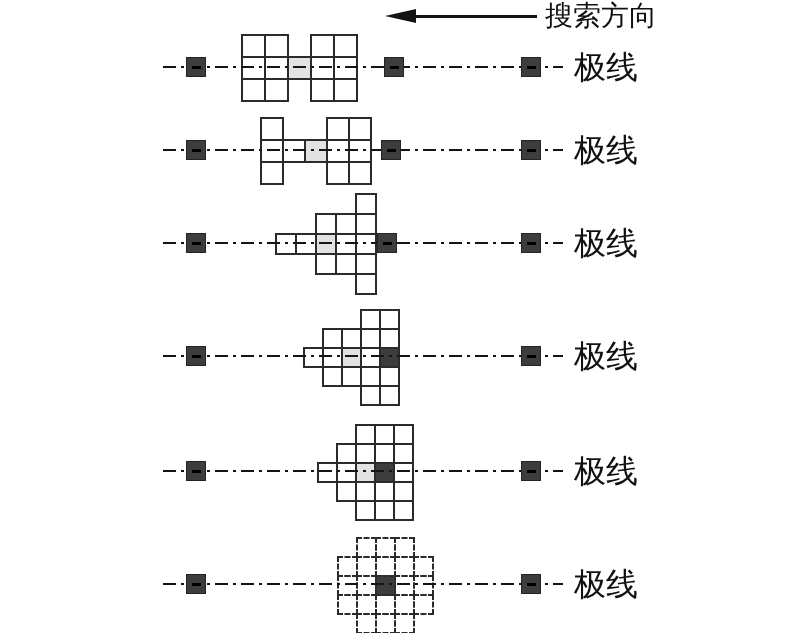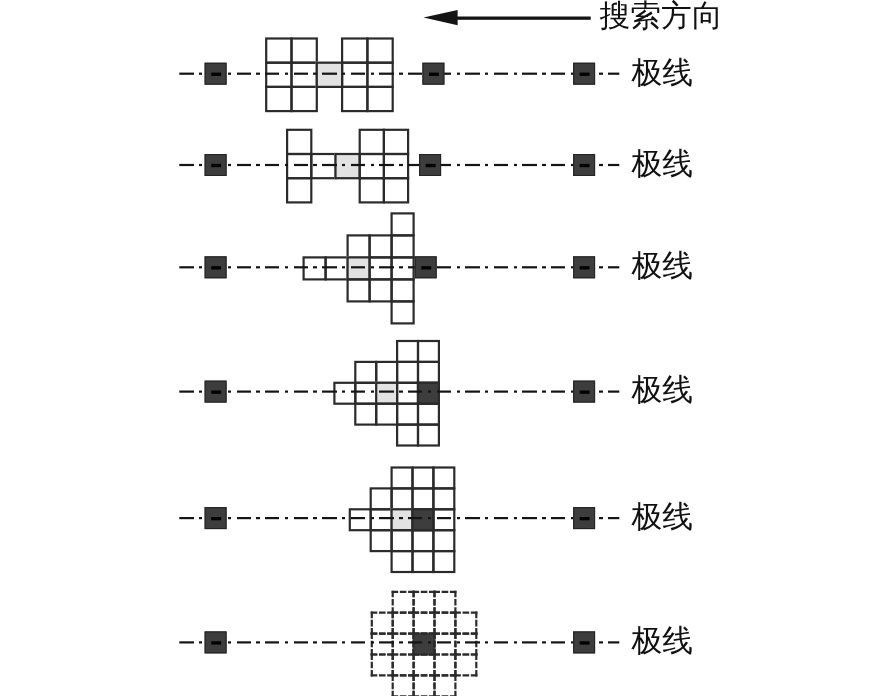--- a/index.html
+++ b/index.html
@@ -31,21 +31,21 @@
   .cell.s { background:var(--shaded-cell,#e2e2e2); }
   .cell.d { background:var(--dark-square,#3d3d3d); }
   .cell.dashed { border-style:dashed; }
 
   
   .dark-square { position:absolute; width:20px; height:20px; box-sizing:border-box; z-index:4;
                  background:var(--dark-square,#3d3d3d); border:1px solid #242424; }
   .dark-square::after { content:""; position:absolute; left:50%; top:50%;
                         width:9px; height:3px; margin:-1.5px 0 0 -4.5px; background:#000; }
 
-  .epi-label { position:absolute; height:34px; line-height:34px; font-size:28px;
+  .epi-label { position:absolute; height:34px; line-height:34px; font-size:32px;
                color:var(--text,#111); z-index:5; white-space:nowrap; }
 </style>
 </head>
 <body>
 
 <div class="canvas">
   <div>
     <div class="arrow-head"></div>
     <div class="arrow-shaft"></div>
     <span class="header-label">搜索方向</span>

